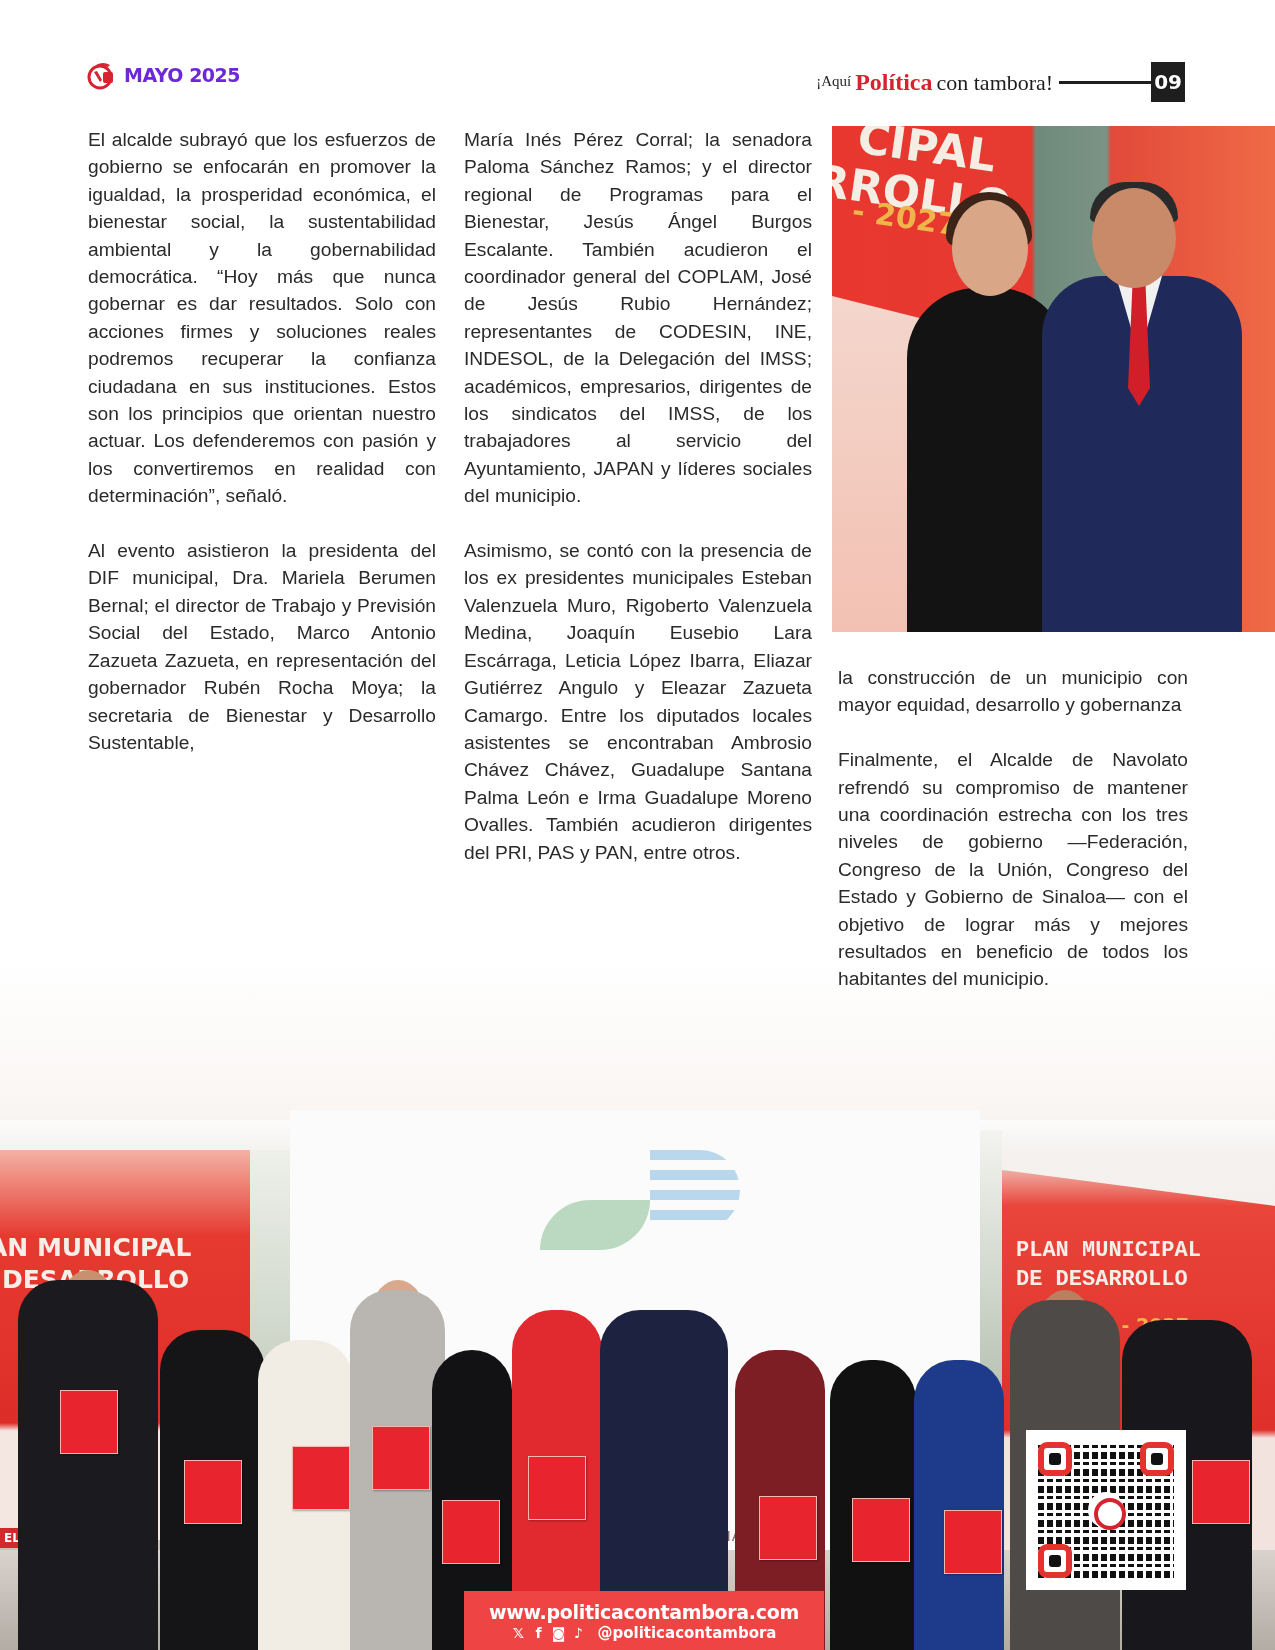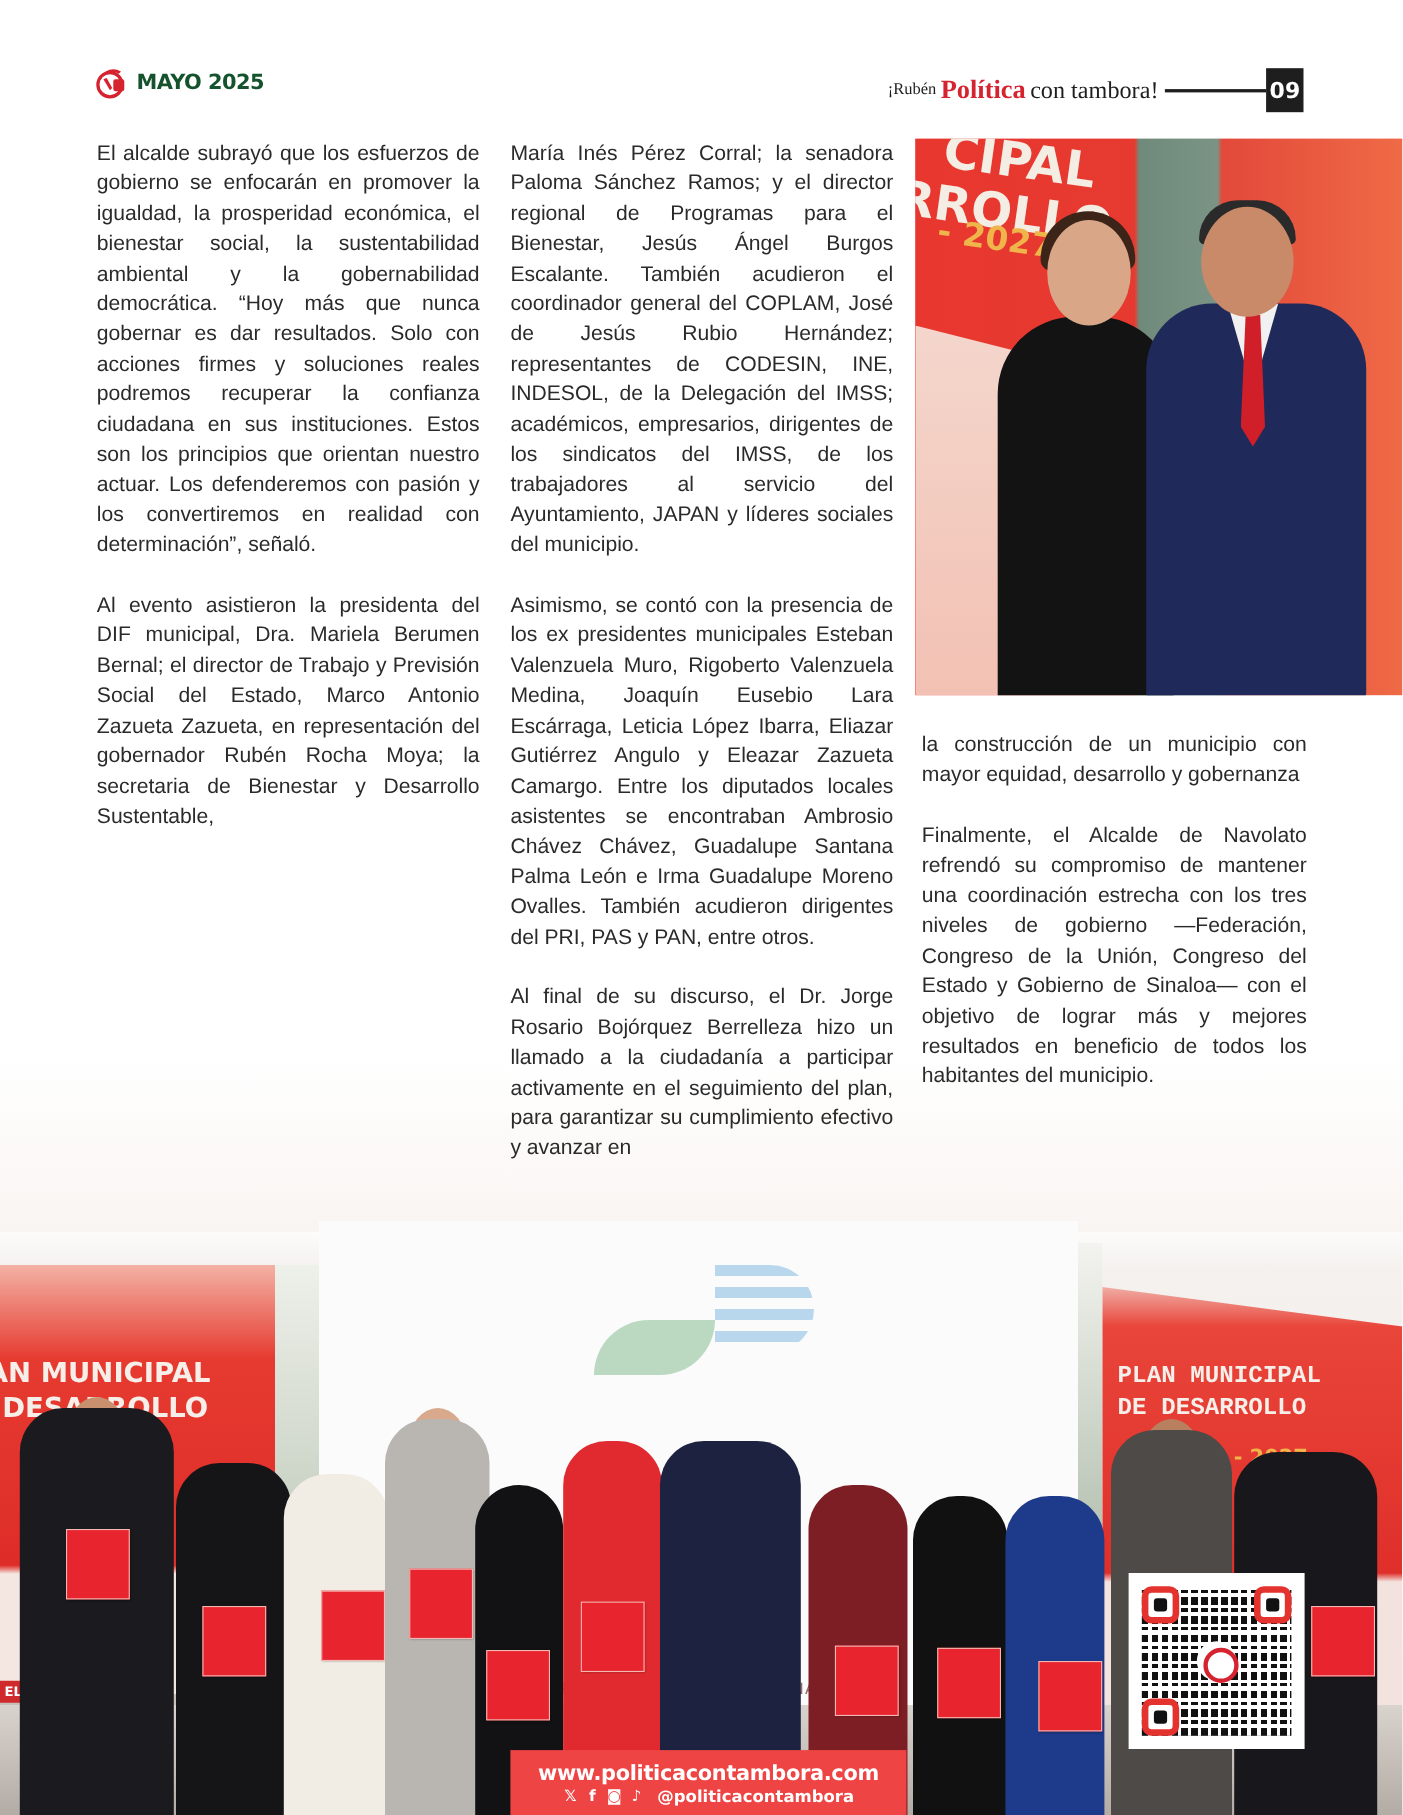--- a/index.html
+++ b/index.html
@@ -2,21 +2,21 @@
 <html><head>
 <meta charset="utf-8">
 <style>
   * { margin: 0; padding: 0; box-sizing: border-box; }
   html, body { width: 1275px; height: 1650px; background: #ffffff; overflow: hidden; }
   body { position: relative; font-family: "Liberation Sans", "DejaVu Sans", sans-serif; color: #231f20; }
 
   
   .header-left { position: absolute; left: 86px; top: 60px; display: flex; align-items: center; gap: 8px; }
   .logo { width: 30px; height: 30px; position: relative; }
-  .header-date { font-family: "DejaVu Sans", sans-serif; font-weight: bold; font-size: 19px; color: #14532d; letter-spacing: -0.5px; }
+  .header-date { font-family: "DejaVu Sans", sans-serif; font-weight: bold; font-size: 19px; color: #6d28d9; letter-spacing: -0.5px; }
   .header-right { position: absolute; right: 90px; top: 62px; display: flex; align-items: center; }
   .slogan { font-family: "Liberation Serif", "DejaVu Serif", serif; font-size: 22px; color: #1e1e1e; white-space: nowrap; }
   .slogan .pre { font-size: 15px; vertical-align: 4px; margin-right: 4px; }
   .slogan .brand { color: #d62330; font-weight: bold; font-size: 24px; margin-right: 4px; }
   .header-rule { width: 92px; height: 3px; background: #1e1e1e; margin-left: 6px; }
   .page-num { background: #1e1e1e; color: #ffffff; font-family: "DejaVu Sans", sans-serif; font-weight: bold; font-size: 20px; padding: 4px 3px; line-height: 1; height: 40px; display: flex; align-items: center; }
 
   
   .col { position: absolute; font-size: 19.2px; line-height: 27.4px; text-align: justify; color: #2a2a2a; font-family: "Liberation Sans", sans-serif; }
   .col p { margin-bottom: 27.4px; hyphens: none; }
@@ -92,21 +92,21 @@
       <path d="M8 12 L14 22 L16 20 L11 11 Z" fill="#d62330"></path>
       <rect x="17" y="12" width="10" height="11" rx="2" fill="#d62330"></rect>
       <path d="M10 5 Q17 1 24 5 L22 7 Q17 4 12 7 Z" fill="#d62330"></path>
     </svg>
   </div>
   <span class="header-date">MAYO 2025</span>
 </div>
 
 <div class="header-right">
   <span class="slogan">
-    <span class="pre">¡Rubén</span><span class="brand">Política</span><span>con tambora!</span>
+    <span class="pre">¡Aquí</span><span class="brand">Política</span><span>con tambora!</span>
   </span>
   <div class="header-rule"></div>
   <div class="page-num">09</div>
 </div>
 
 <div class="fade-top"></div>
 <div class="photo-group">
   <div class="left-banner">
     <div class="t">
         <div>AN MUNICIPAL</div>
@@ -209,21 +209,20 @@
 </div>
 
 <div class="col col-1">
   <p>El alcalde subrayó que los esfuerzos de gobierno se enfocarán en promover la igualdad, la prosperidad económica, el bienestar social, la sustentabilidad ambiental y la gobernabilidad democrática. “Hoy más que nunca gobernar es dar resultados. Solo con acciones firmes y soluciones reales podremos recuperar la confianza ciudadana en sus instituciones. Estos son los principios que orientan nuestro actuar. Los defenderemos con pasión y los convertiremos en realidad con determinación”, señaló.</p>
   <p>Al evento asistieron la presidenta del DIF municipal, Dra. Mariela Berumen Bernal; el director de Trabajo y Previsión Social del Estado, Marco Antonio Zazueta Zazueta, en representación del gobernador Rubén Rocha Moya; la secretaria de Bienestar y Desarrollo Sustentable,</p>
 </div>
 
 <div class="col col-2">
   <p>María Inés Pérez Corral; la senadora Paloma Sánchez Ramos; y el director regional de Programas para el Bienestar, Jesús Ángel Burgos Escalante. También acudieron el coordinador general del COPLAM, José de Jesús Rubio Hernández; representantes de CODESIN, INE, INDESOL, de la Delegación del IMSS; académicos, empresarios, dirigentes de los sindicatos del IMSS, de los trabajadores al servicio del Ayuntamiento, JAPAN y líderes sociales del municipio.</p>
   <p>Asimismo, se contó con la presencia de los ex presidentes municipales Esteban Valenzuela Muro, Rigoberto Valenzuela Medina, Joaquín Eusebio Lara Escárraga, Leticia López Ibarra, Eliazar Gutiérrez Angulo y Eleazar Zazueta Camargo. Entre los diputados locales asistentes se encontraban Ambrosio Chávez Chávez, Guadalupe Santana Palma León e Irma Guadalupe Moreno Ovalles. También acudieron dirigentes del PRI, PAS y PAN, entre otros.</p>
-  <p>Al final de su discurso, el Dr. Jorge Rosario Bojórquez Berrelleza hizo un llamado a la ciudadanía a participar activamente en el seguimiento del plan, para garantizar su cumplimiento efectivo y avanzar en</p>
 </div>
 
 <div class="col col-3">
   <p>la construcción de un municipio con mayor equidad, desarrollo y gobernanza</p>
   <p>Finalmente, el Alcalde de Navolato refrendó su compromiso de mantener una coordinación estrecha con los tres niveles de gobierno —Federación, Congreso de la Unión, Congreso del Estado y Gobierno de Sinaloa— con el objetivo de lograr más y mejores resultados en beneficio de todos los habitantes del municipio.</p>
 </div>
 
 <div class="footer-band">
   <div class="footer-url">www.politicacontambora.com</div>
   <div class="footer-social">

